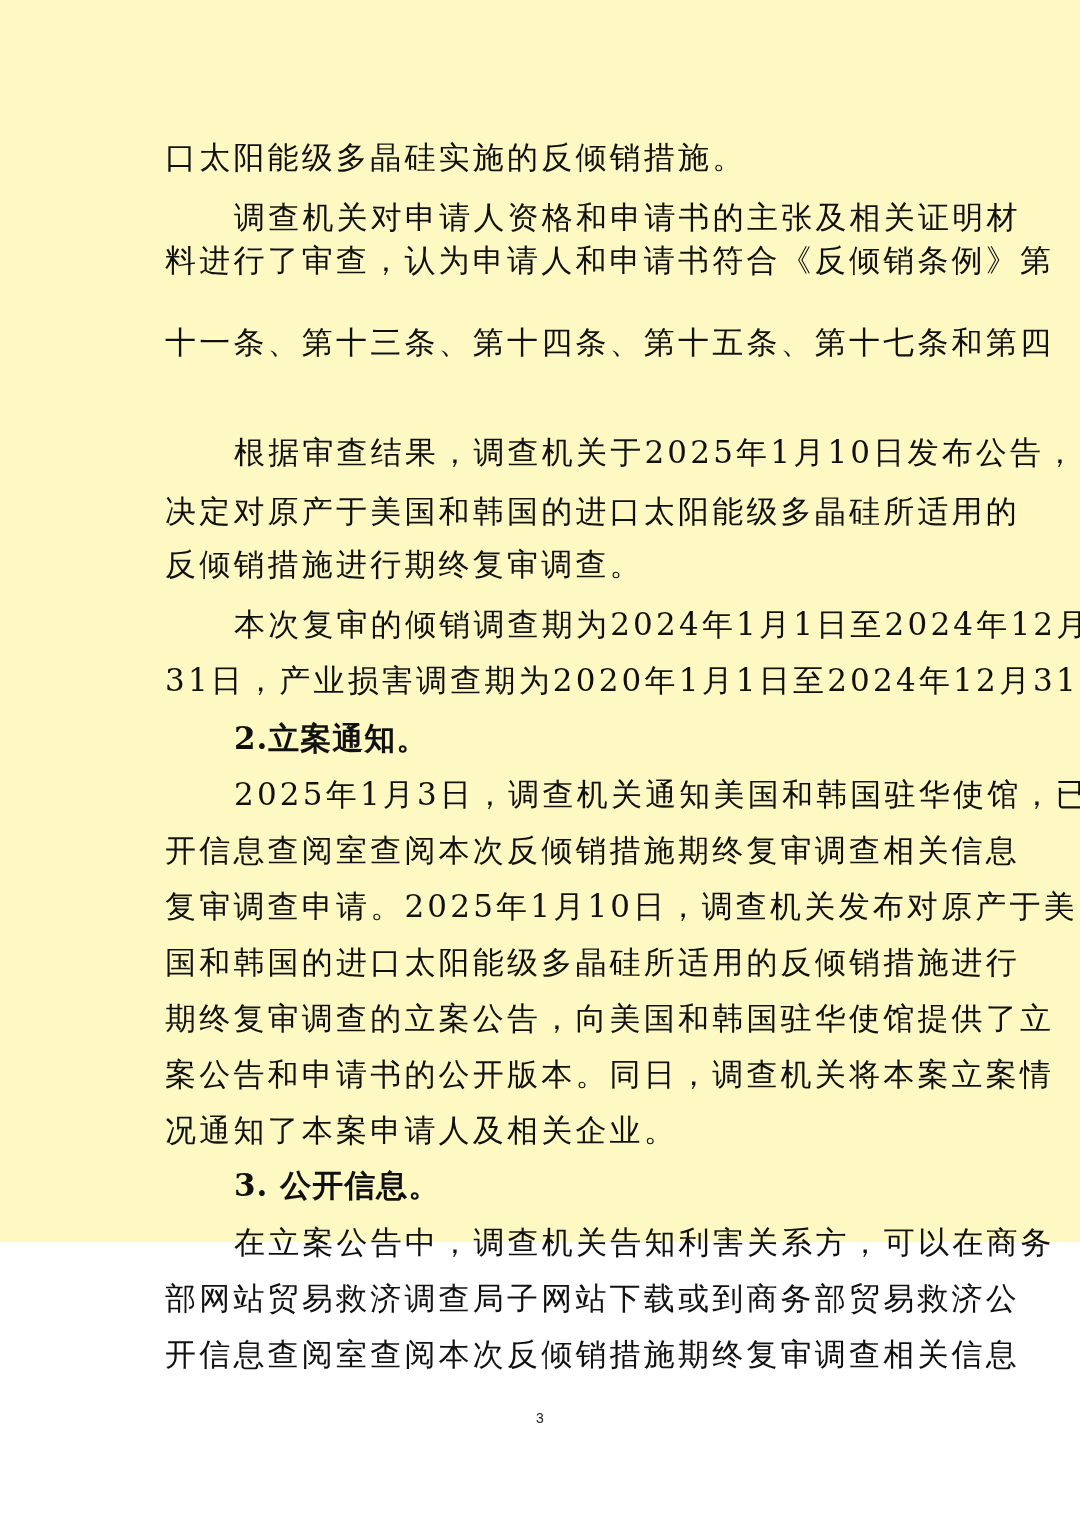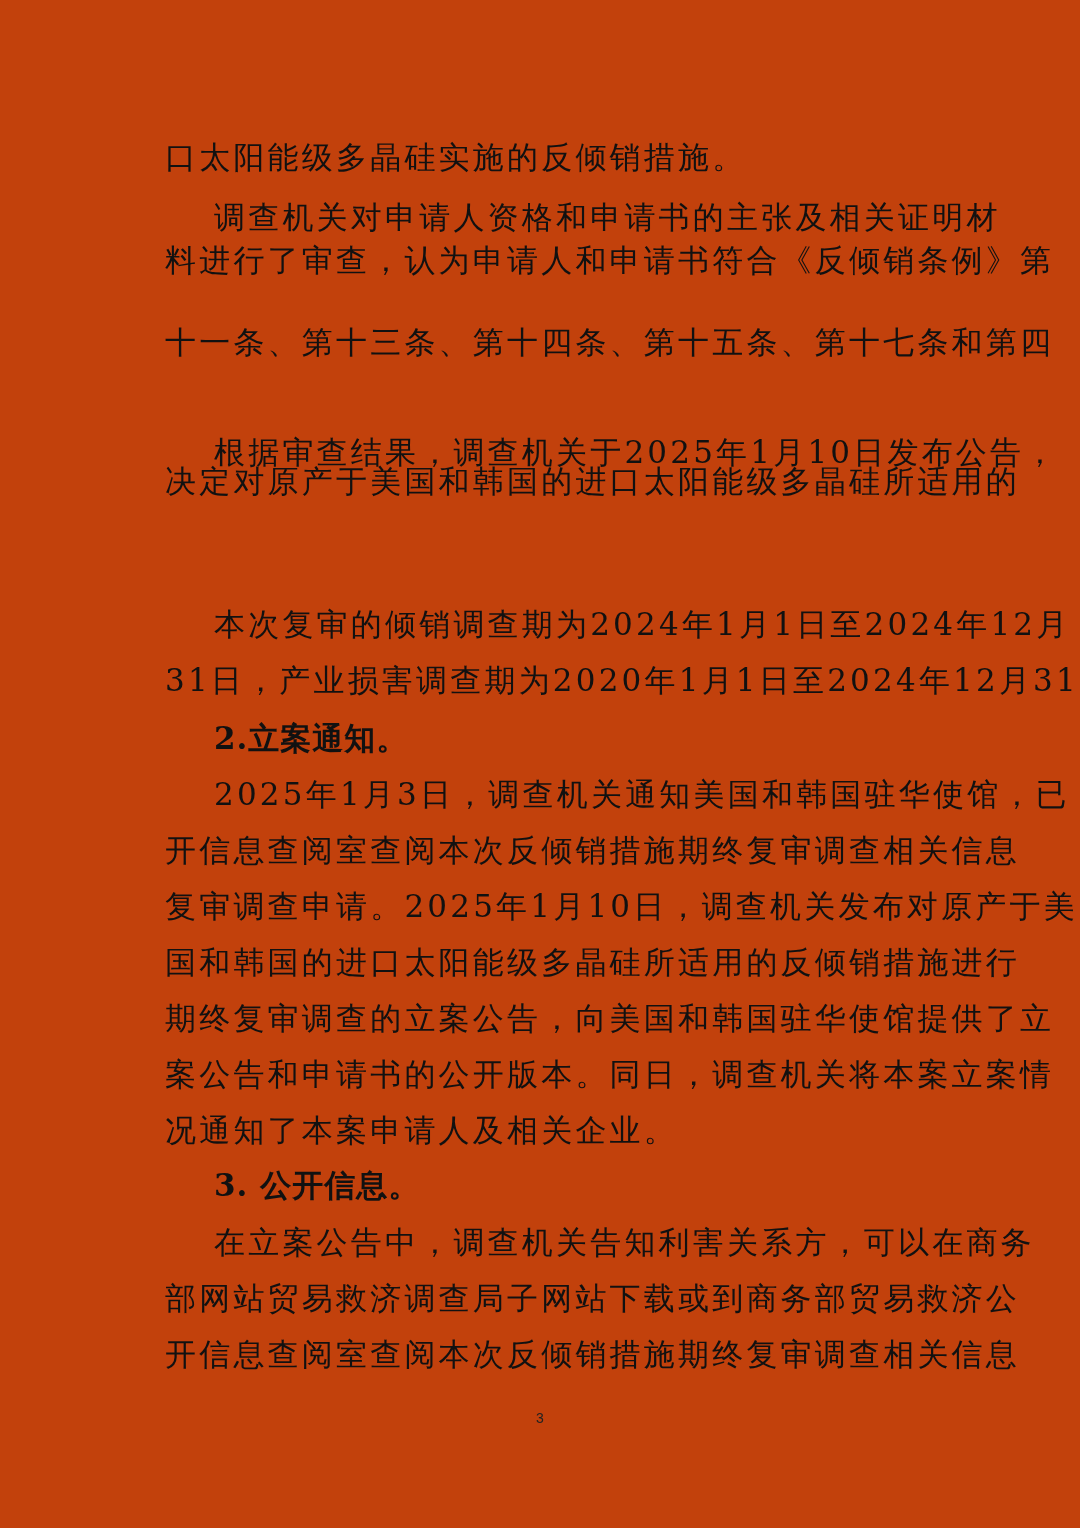--- a/index.html
+++ b/index.html
@@ -11,37 +11,37 @@
       width: 1080px;
       height: 1528px;
       position: relative;
       overflow: hidden;
     }
     .page {
       position: absolute;
       left: 0;
       top: 0;
       width: 1080px;
-      height: 1528px;
-      background: #c2410c;
+      height: 1242px;
+      background: #fef9c3;
     }
     .line {
       position: absolute;
       left: 165px;
       width: 760px;
       height: 40px;
       font-family: "DejaVu Serif", "Liberation Serif", serif;
       font-size: 31px;
       line-height: 40px;
       color: #111111;
       white-space: nowrap;
       letter-spacing: 3.2px;
     }
     .line.indent {
-      left: 214px;
+      left: 234px;
     }
     .line.bold {
       font-weight: bold;
       letter-spacing: 1px;
     }
     .page-number {
       position: absolute;
       top: 1410px;
       left: 0;
       width: 1080px;
@@ -56,21 +56,22 @@
 
 <div class="page">
 
   <div class="line" style="top:137px;">口太阳能级多晶硅实施的反倾销措施。</div>
 
   <div class="line indent" style="top:197px;">调查机关对申请人资格和申请书的主张及相关证明材</div>
   <div class="line" style="top:240px;">料进行了审查，认为申请人和申请书符合《反倾销条例》第</div>
   <div class="line" style="top:314px;margin-top:8px;">十一条、第十三条、第十四条、第十五条、第十七条和第四</div>
 
   <div class="line indent" style="top:432px;">根据审查结果，调查机关于2025年1月10日发布公告，</div>
-  <div class="line" style="top:464px;font-family:Liberation Mono, monospace;">决定对原产于美国和韩国的进口太阳能级多晶硅所适用的</div>
+  <div class="line" style="top:491px;">决定对原产于美国和韩国的进口太阳能级多晶硅所适用的</div>
+  <div class="line" style="top:544px;">反倾销措施进行期终复审调查。</div>
 
   <div class="line indent" style="top:604px;">本次复审的倾销调查期为2024年1月1日至2024年12月</div>
   <div class="line" style="top:660px;">31日，产业损害调查期为2020年1月1日至2024年12月31日。</div>
 
   <div class="line indent bold" style="top:718px;">2.立案通知。</div>
 
   <div class="line indent" style="top:774px;">2025年1月3日，调查机关通知美国和韩国驻华使馆，已</div>
   <div class="line" style="top:830px;">开信息查阅室查阅本次反倾销措施期终复审调查相关信息</div>
   <div class="line" style="top:886px;">复审调查申请。2025年1月10日，调查机关发布对原产于美</div>
   <div class="line" style="top:942px;">国和韩国的进口太阳能级多晶硅所适用的反倾销措施进行</div>

